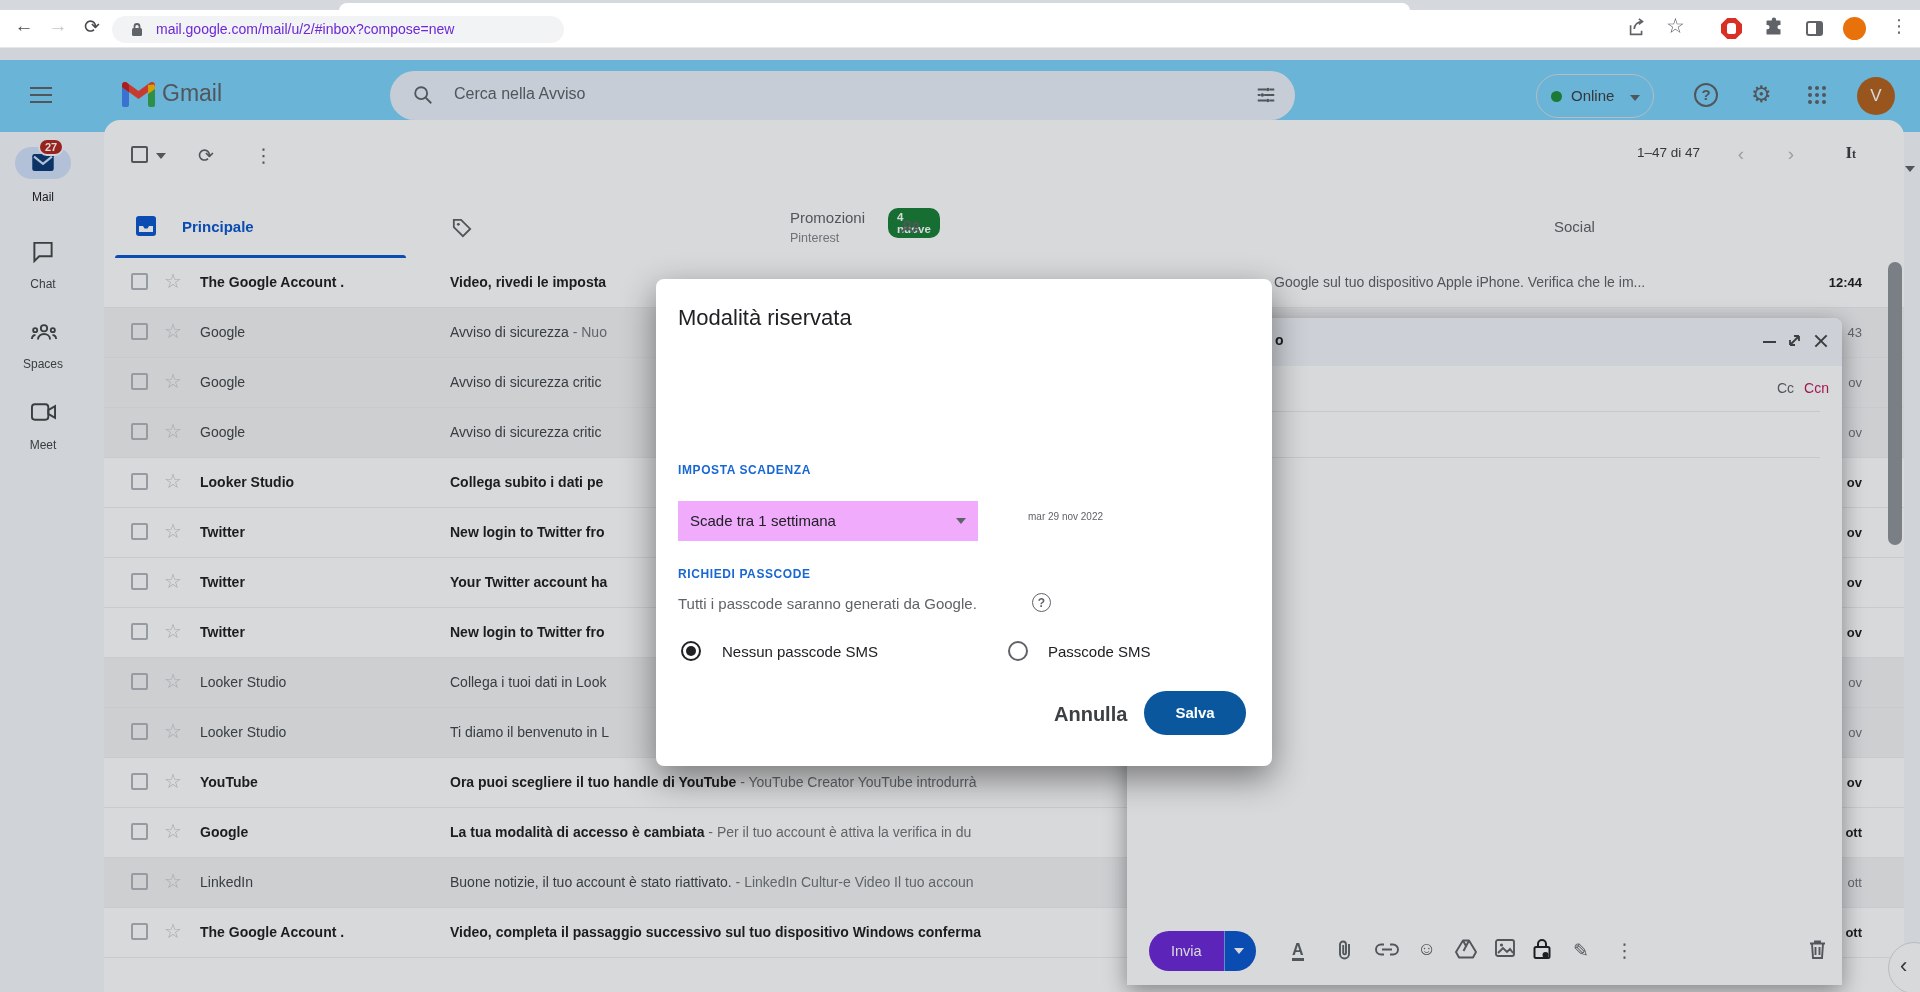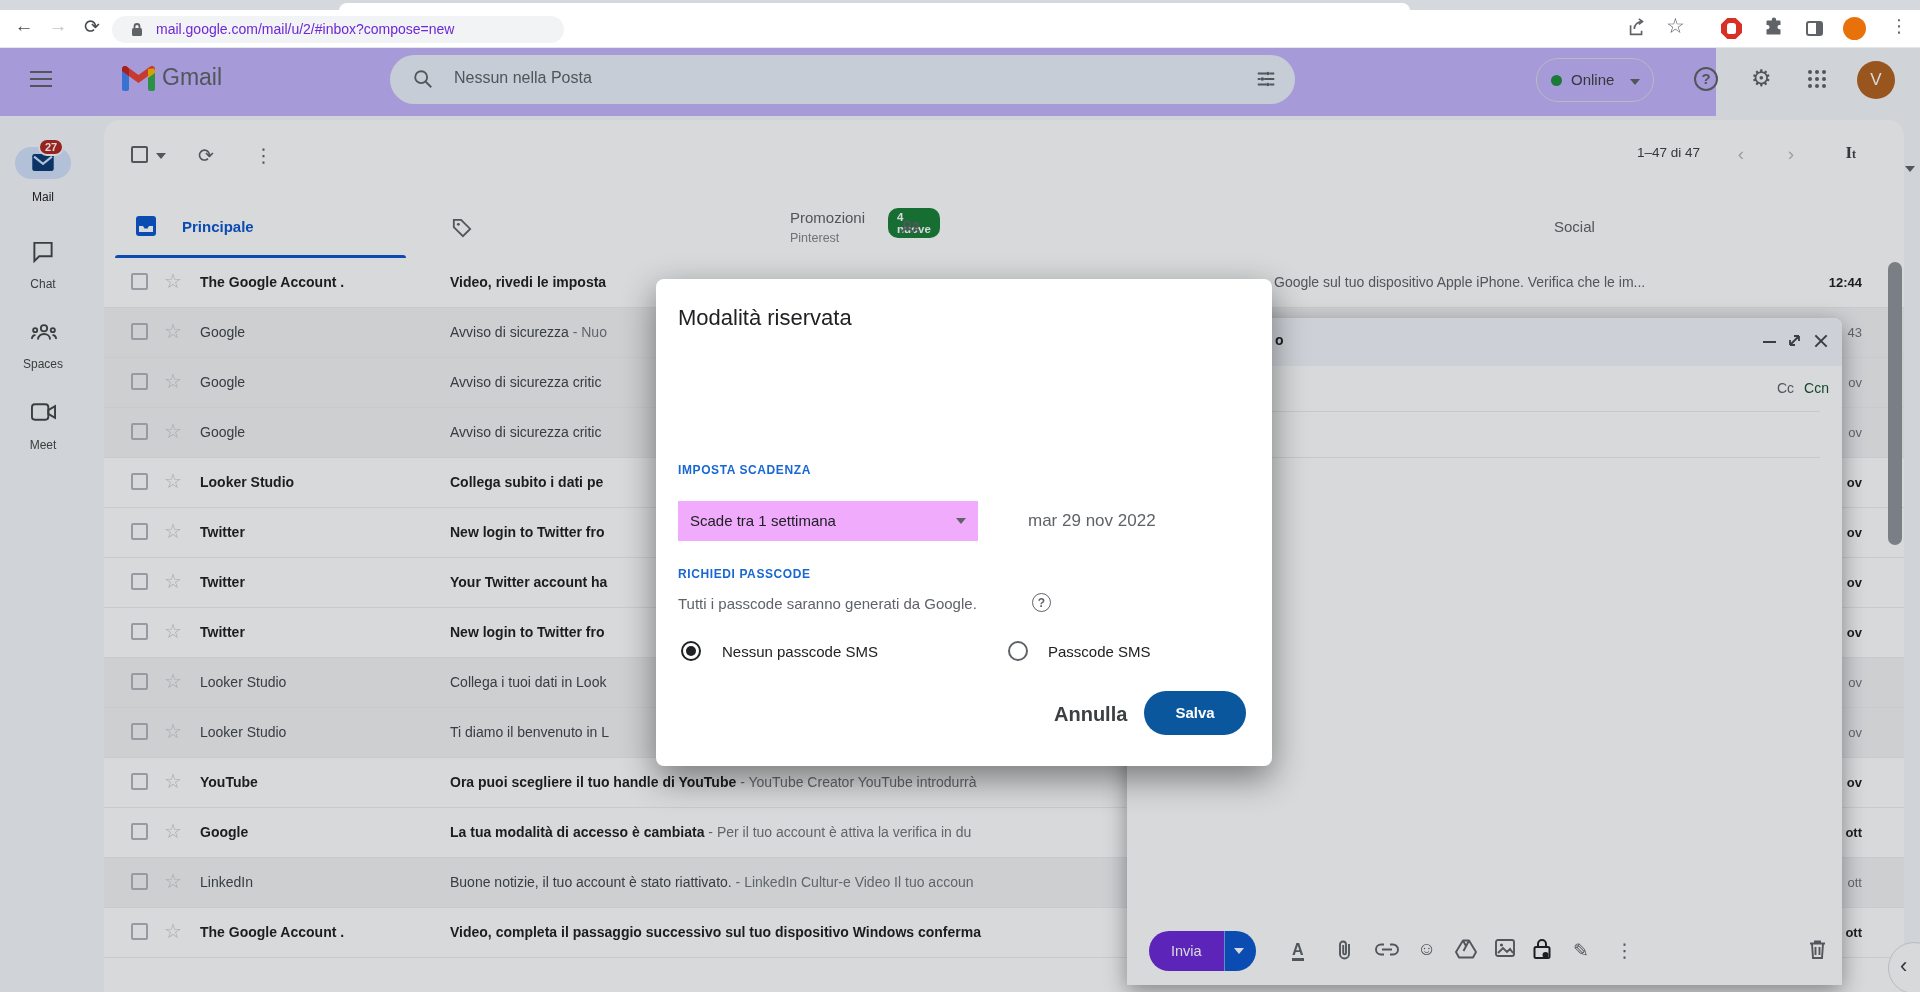--- a/index.html
+++ b/index.html
@@ -16,21 +16,21 @@
 #urlpill{position:absolute;left:112px;top:6px;width:452px;height:27px;background:#f1f3f4;border-radius:14px}
 #urlpill .lock{position:absolute;left:18px;top:6px}
 #urltext{position:absolute;left:44px;top:5px;font-size:14px;color:#6d28d9;white-space:nowrap}
 .bicon{position:absolute;top:7px;width:24px;height:24px;color:#5f6368}
 #adblock{background:#d93025;clip-path:polygon(30% 0,70% 0,100% 30%,100% 70%,70% 100%,30% 100%,0 70%,0 30%);width:21px;height:21px;top:8px}
 #adblock i{position:absolute;left:6px;top:5px;width:9px;height:11px;background:#fff;border-radius:3px 3px 2px 2px;display:block}
 #sidebtn{width:17px;height:15px;border:2px solid #5f6368;border-radius:3px;top:11px}
 #sidebtn i{position:absolute;right:0;top:0;width:5px;height:11px;background:#5f6368;display:block}
 #bavatar{width:23px;height:23px;border-radius:50%;background:#e8710a;top:7px}
 
-#gheader{position:absolute;left:0;top:44px;width:1716px;height:72px;background:#c4b5fd;z-index:1}
+#gheader{position:absolute;left:0;top:60px;width:1920px;height:72px;background:#7dd3fc;z-index:1}
 #burger{position:absolute;left:30px;top:27px;width:22px;height:16px;cursor:pointer}
 #burger span{display:block;height:2px;background:#5f6368;margin-bottom:5px}
 #glogo{position:absolute;left:122px;top:22px}
 #gname{position:absolute;left:162px;top:20px;font-size:23px;color:#5f6368}
 #searchbar{position:absolute;left:390px;top:11px;width:905px;height:49px;background:#eaf1fb;border-radius:25px}
 #searchbar .mag{position:absolute;left:22px;top:13px}
 #searchph{position:absolute;left:64px;top:14px;font-size:16px;color:#5f6368}
 #tune{position:absolute;right:18px;top:13px}
 #onlinepill{position:absolute;left:1536px;top:14px;width:118px;height:44px;border:1px solid #dadce0;border-radius:22px}
 #onlinedot{position:absolute;left:14px;top:16px;width:11px;height:11px;border-radius:50%;background:#1e8e3e}
@@ -96,41 +96,41 @@
 #chead{position:absolute;left:0;top:0;width:100%;height:48px;background:#f2f6fc;border-radius:8px 8px 0 0}
 #ctitlefrag{position:absolute;left:148px;top:14px;font-size:14px;font-weight:bold;color:#1f1f1f}
 #cmin{position:absolute;left:636px;top:23px;width:13px;height:2px;background:#444746;cursor:pointer}
 #cexpand{position:absolute;left:660px;top:15px;cursor:pointer}
 #cclose{position:absolute;left:686px;top:15px;width:16px;height:16px;cursor:pointer}
 #cclose i,#cclose b{position:absolute;left:7px;top:0;width:2px;height:16px;background:#444746;display:block}
 #cclose i{transform:rotate(45deg)}#cclose b{transform:rotate(-45deg)}
 .crow{position:absolute;left:0;width:100%;height:46px}
 .cline{position:absolute;left:25px;right:22px;bottom:0;height:1px;background:#ebebeb}
 #ccc{position:absolute;right:48px;top:14px;font-size:14px;color:#5f6368;cursor:pointer}
-#cccn{position:absolute;right:13px;top:14px;font-size:14px;color:#14532d;cursor:pointer}
+#cccn{position:absolute;right:13px;top:14px;font-size:14px;color:#be185d;cursor:pointer}
 #ctoolbar{position:absolute;left:0;bottom:0;width:100%;height:68px}
 #sendbtn{position:absolute;left:22px;top:14px;height:40px;display:flex;cursor:pointer}
 #sendmain{background:#6d28d9;color:#fff;font-size:14.5px;font-weight:normal;line-height:40px;padding:0 22px;border-radius:20px 0 0 20px}
 #sendcaret{background:#0b57d0;width:32px;border-radius:0 20px 20px 0;border-left:1px solid rgba(255,255,255,.45);position:relative}
 #sendcaret .caret{position:absolute;left:9px;top:17px;border-top-color:#fff}
 .cticon{position:absolute;top:22px;color:#5f6368;cursor:pointer}
 #fmtA{font-size:16px;font-weight:bold;border-bottom:3px solid #5f6368;line-height:17px}
 .glyphic{font-size:19px}
 #trashic{left:682px}
 
 #overlay{position:absolute;left:0;top:48px;width:1920px;height:944px;background:rgba(15,18,22,.16);z-index:5}
 #modal{position:absolute;left:656px;top:279px;width:616px;height:487px;background:#fff;border-radius:8px;box-shadow:0 12px 34px rgba(0,0,0,.45);z-index:6}
 #mtitle{position:absolute;left:22px;top:26px;font-size:22px;color:#202124}
 #mbody{position:absolute;left:22px;top:80px;width:548px;font-size:15px;line-height:24px;color:#5f6368}
 #mlink{color:#1a73e8;text-decoration:underline;cursor:pointer}
 .msection{position:absolute;left:22px;font-size:12px;font-weight:bold;color:#1967d2;letter-spacing:.6px}
 #mselect{position:absolute;left:22px;top:222px;width:300px;height:40px;background:#f0abfc;cursor:pointer}
 #mselecttext{position:absolute;left:12px;top:11px;font-size:15px;color:#202124}
 #mselect .caret{position:absolute;right:12px;top:17px}
-#mdate{position:absolute;left:372px;top:232px;font-size:17px;color:#5f6368}
+#mdate{position:absolute;left:372px;top:232px;font-size:10px;color:#5f6368}
 #mnote{position:absolute;left:22px;top:316px;font-size:15px;color:#5f6368}
 #mhelp{position:absolute;left:376px;top:314px;width:19px;height:19px;border:1.5px solid #5f6368;border-radius:50%;font-size:12px;font-weight:bold;color:#5f6368;text-align:center;line-height:18px}
 .radio{position:absolute;top:362px;width:20px;height:20px;border:2px solid #5f6368;border-radius:50%;cursor:pointer}
 #radio1{left:25px;border-color:#202124}
 #radio1 i{position:absolute;left:3px;top:3px;width:10px;height:10px;border-radius:50%;background:#202124;display:block}
 #radio2{left:352px}
 .radiolabel{position:absolute;top:364px;font-size:15px;color:#202124;cursor:pointer}
 #rlabel1{left:66px}
 #rlabel2{left:392px}
 #mcancel{position:absolute;left:398px;top:424px;font-size:20px;font-weight:bold;color:#3c4043;cursor:pointer}
@@ -197,21 +197,21 @@
         </svg>
     </span>
     <span id="gname">Gmail</span>
     <div id="searchbar">
       <span class="mag">
         <svg width="22" height="22" viewBox="0 0 24 24" fill="none" stroke="#5f6368" stroke-width="2">
             <circle cx="10" cy="10" r="6.5"></circle>
             <path d="M15 15l6 6"></path>
           </svg>
       </span>
-      <span id="searchph">Nessun nella Posta</span>
+      <span id="searchph">Cerca nella Avviso</span>
       <span id="tune">
         <svg width="22" height="22" viewBox="0 0 24 24" fill="none" stroke="#5f6368" stroke-width="2">
             <path d="M3 6h9M16 6h5M3 12h3M10 12h11M3 18h9M16 18h5"></path>
             <circle cx="14" cy="6" r="2" fill="#5f6368" stroke="none"></circle>
             <circle cx="8" cy="12" r="2" fill="#5f6368" stroke="none"></circle>
             <circle cx="14" cy="18" r="2" fill="#5f6368" stroke="none"></circle>
           </svg>
       </span>
     </div>
     <div id="onlinepill">

